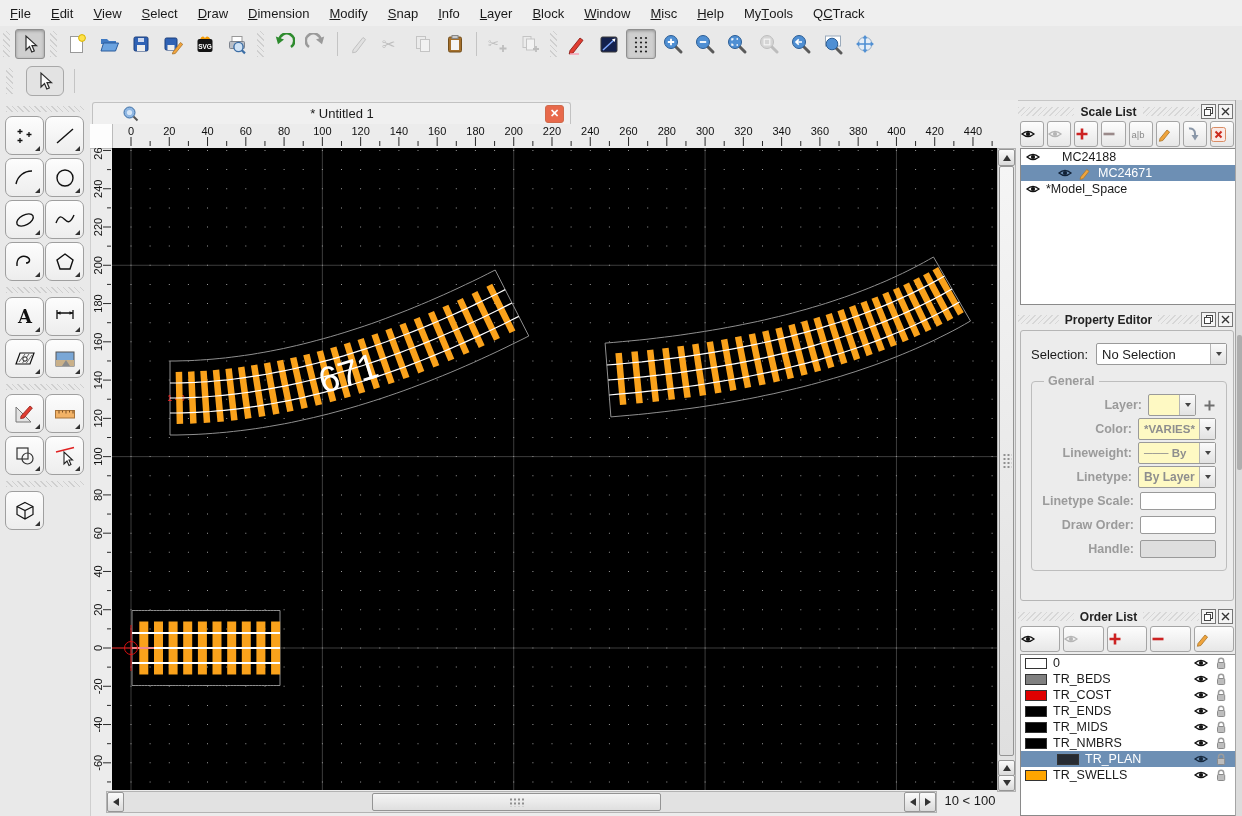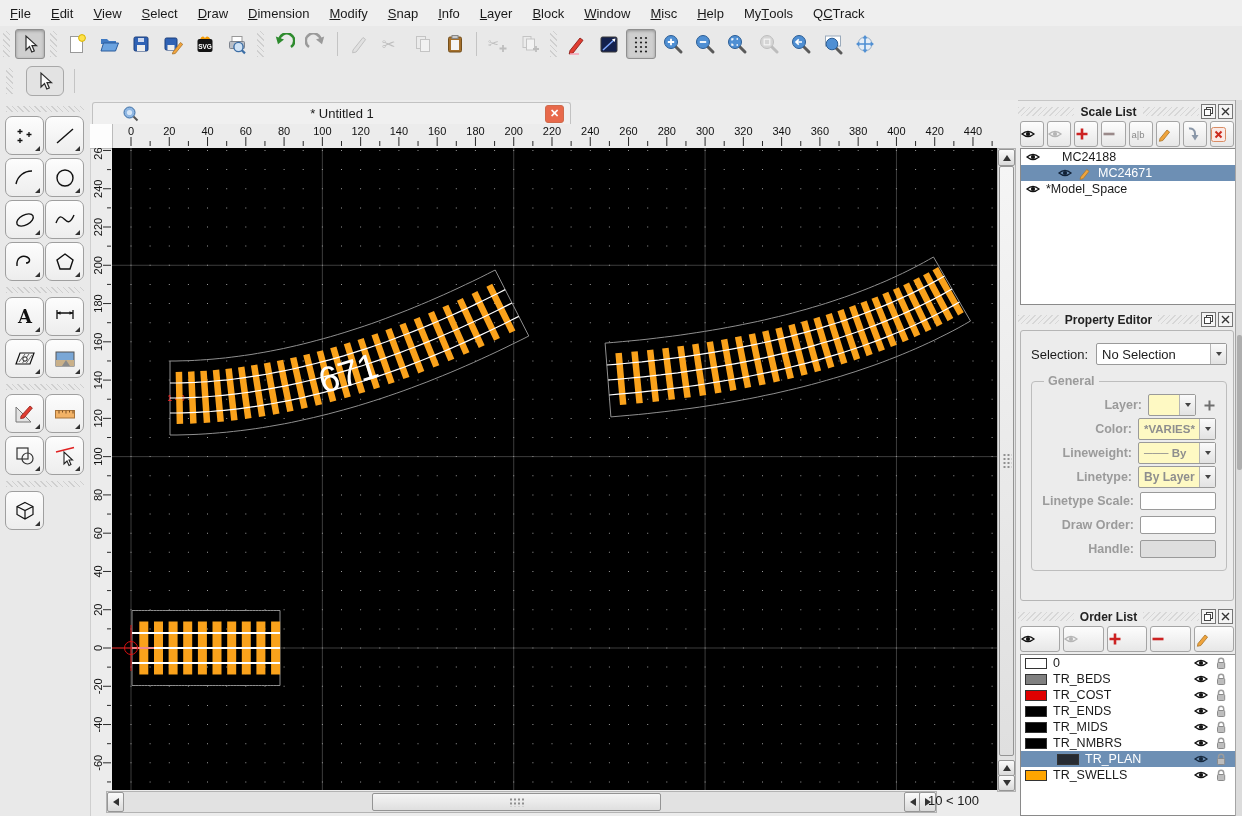--- a/index.html
+++ b/index.html
@@ -50,21 +50,21 @@
   .sb{position:absolute;background:linear-gradient(#fbfbfb,#dadada);border:1px solid #969696;border-radius:2px;
       display:flex;align-items:center;justify-content:center;}
   .thumb{position:absolute;background:linear-gradient(#f5f5f5,#dfdfdf);border:1px solid #949494;border-radius:2px;}
   .thumb::after{content:"";position:absolute;left:50%;top:50%;transform:translate(-50%,-50%);
       width:16px;height:9px;background:radial-gradient(#8f8f8f 1px,transparent 1.2px);background-size:4px 4px;}
   .vthumb::after{width:9px;height:16px;}
   .tri-u{width:0;height:0;border-left:4px solid transparent;border-right:4px solid transparent;border-bottom:6px solid #333;}
   .tri-d{width:0;height:0;border-left:4px solid transparent;border-right:4px solid transparent;border-top:6px solid #333;}
   .tri-l{width:0;height:0;border-top:4px solid transparent;border-bottom:4px solid transparent;border-right:6px solid #333;}
   .tri-r{width:0;height:0;border-top:4px solid transparent;border-bottom:4px solid transparent;border-left:6px solid #333;}
-  .gridstatus{left:928px;top:793px;width:84px;text-align:left;font-size:13px;}
+  .gridstatus{left:928px;top:793px;width:84px;text-align:center;font-size:13px;}
   
   .ptitle{height:17px;display:flex;align-items:center;background:#ececec;}
   .ptitle .tex{flex:1;height:9px;background:repeating-linear-gradient(135deg,#d7d7d7 0 1px,transparent 1px 4px);}
   .ptitle .txt{padding:0 6px;font-size:12px;font-weight:bold;color:#222;}
   .ptitle .wb{width:13px;height:13px;border:1px solid #777;background:#f4f4f4;margin-left:2px;
               display:flex;align-items:center;justify-content:center;font-size:9px;color:#333;}
   .ptools{display:flex;gap:3px;}
   .ptool{flex:1;height:24px;background:linear-gradient(#fdfdfd,#e7e7e7);border:1px solid #a5a5a5;border-radius:3px;
          display:flex;align-items:center;justify-content:flex-start;}
   .wlist{background:#fff;border:1px solid #8a8a8a;overflow:hidden;}

